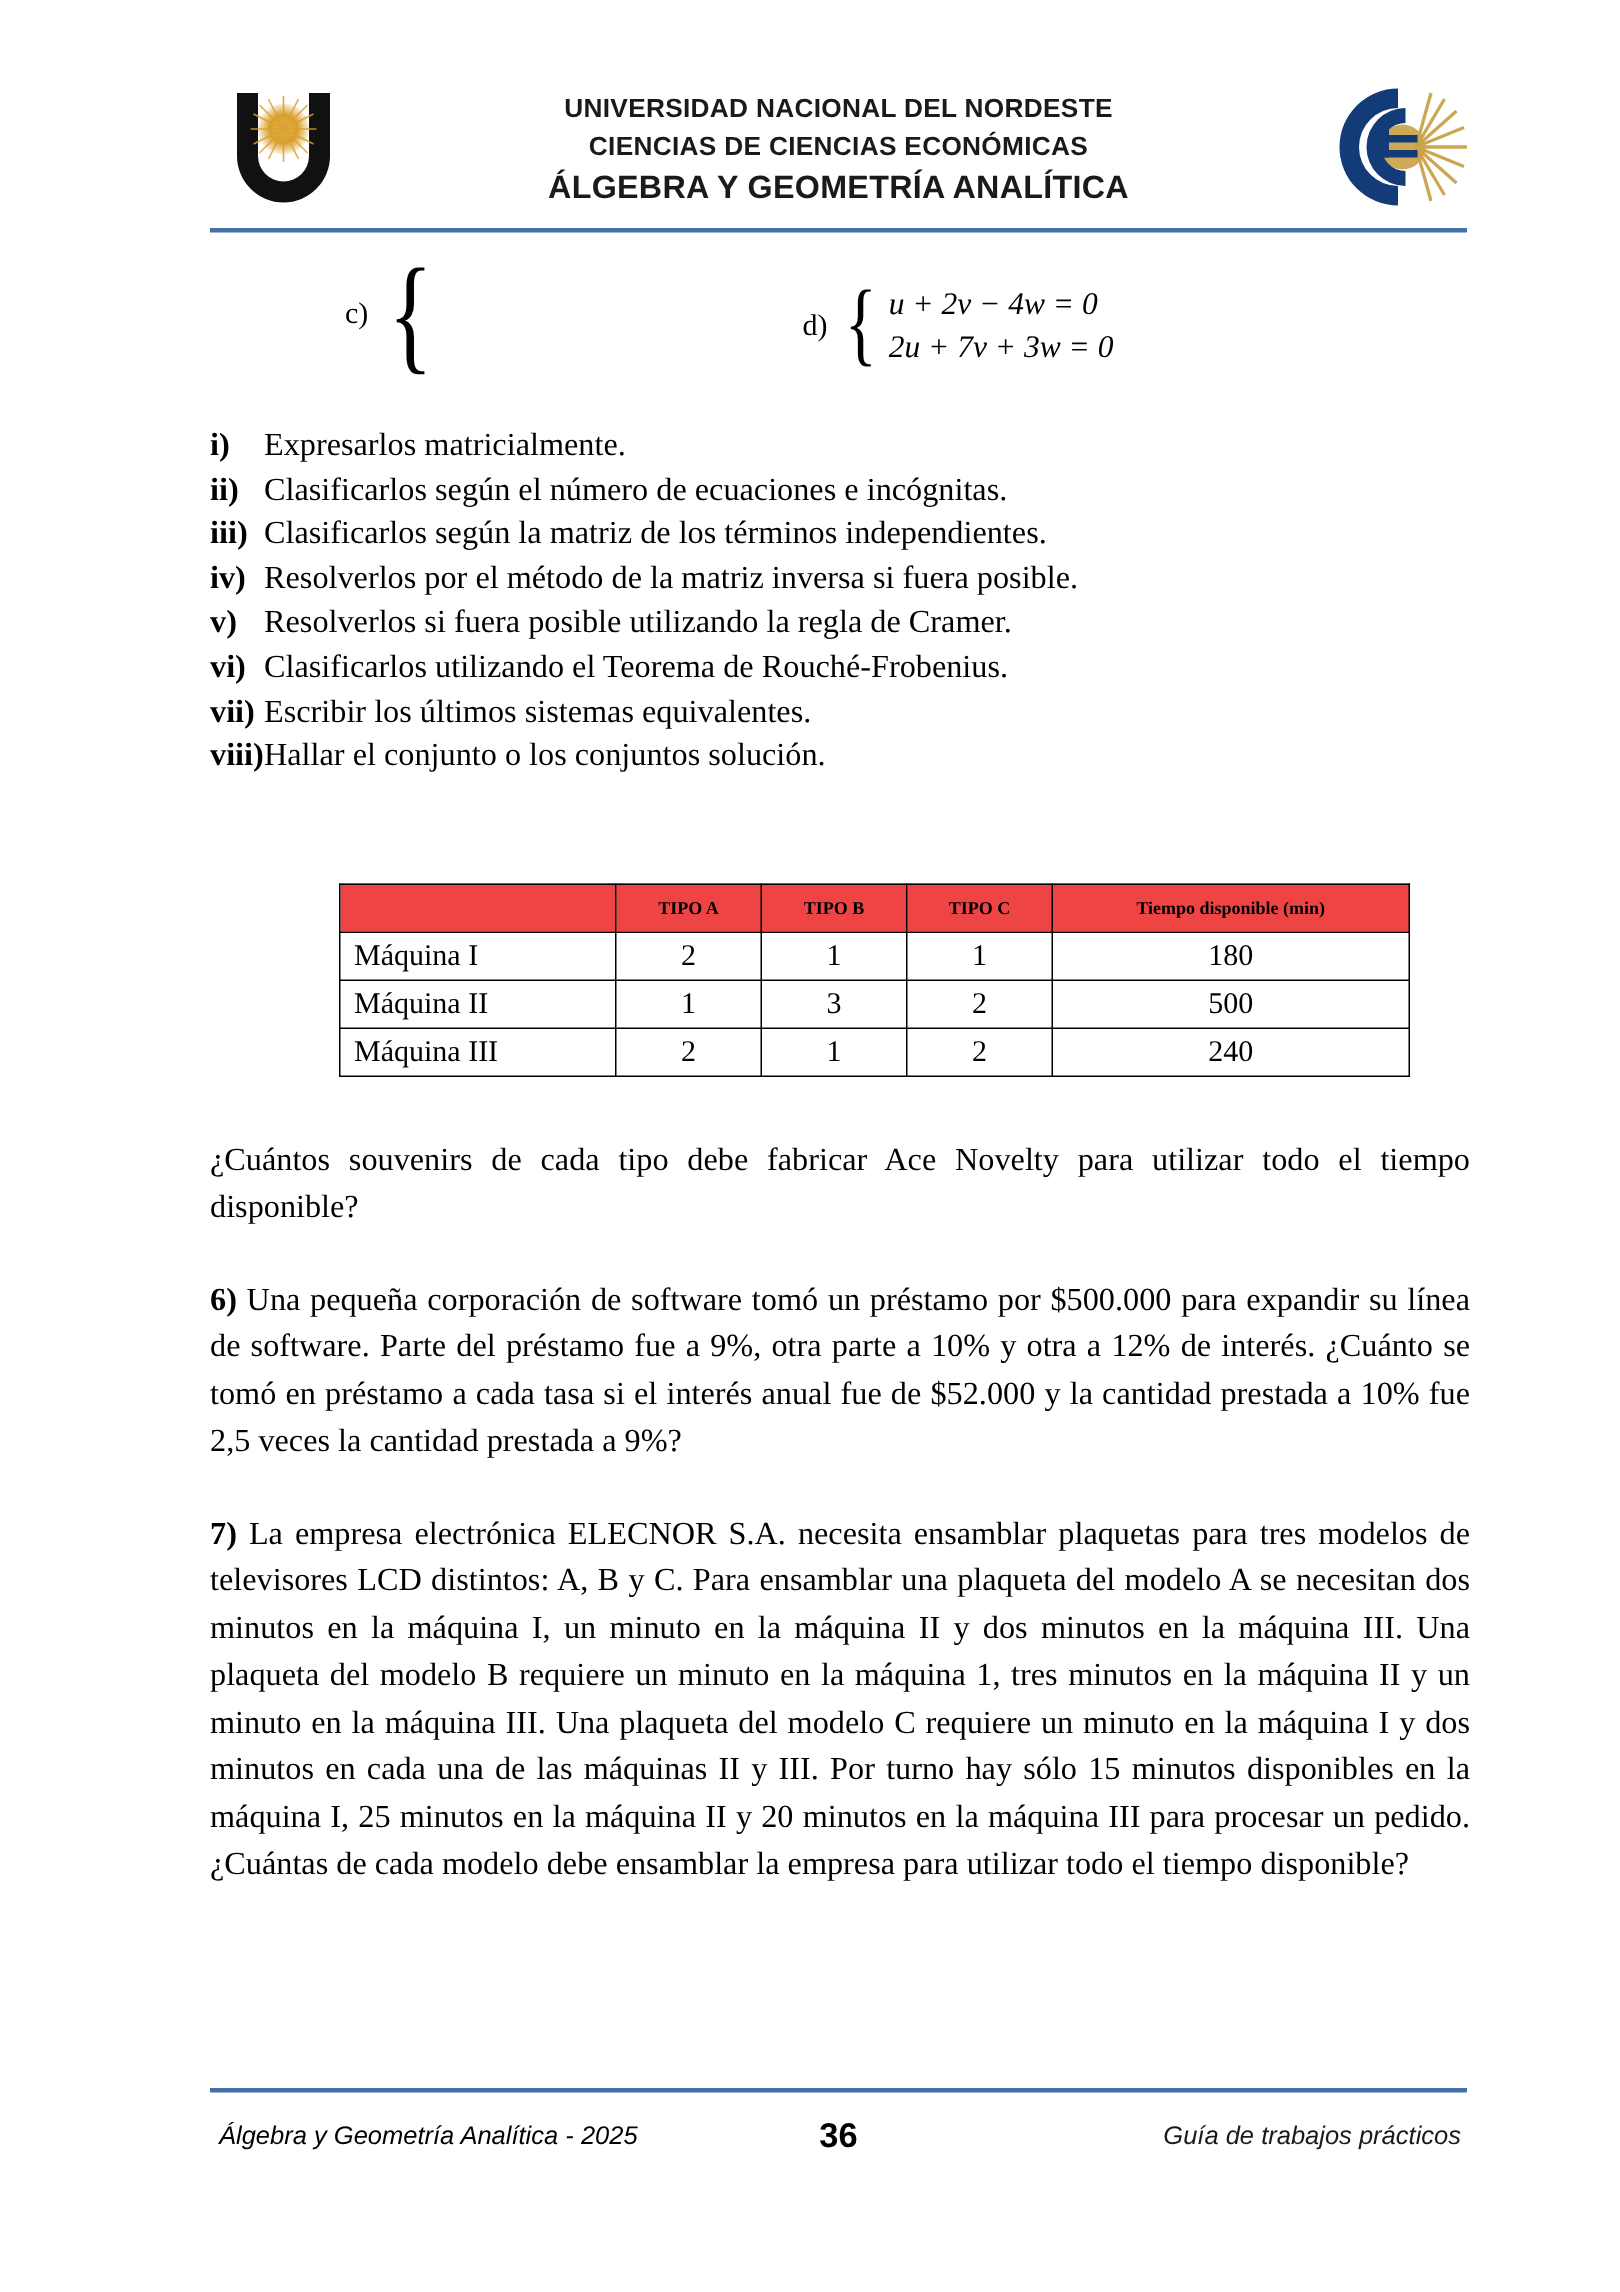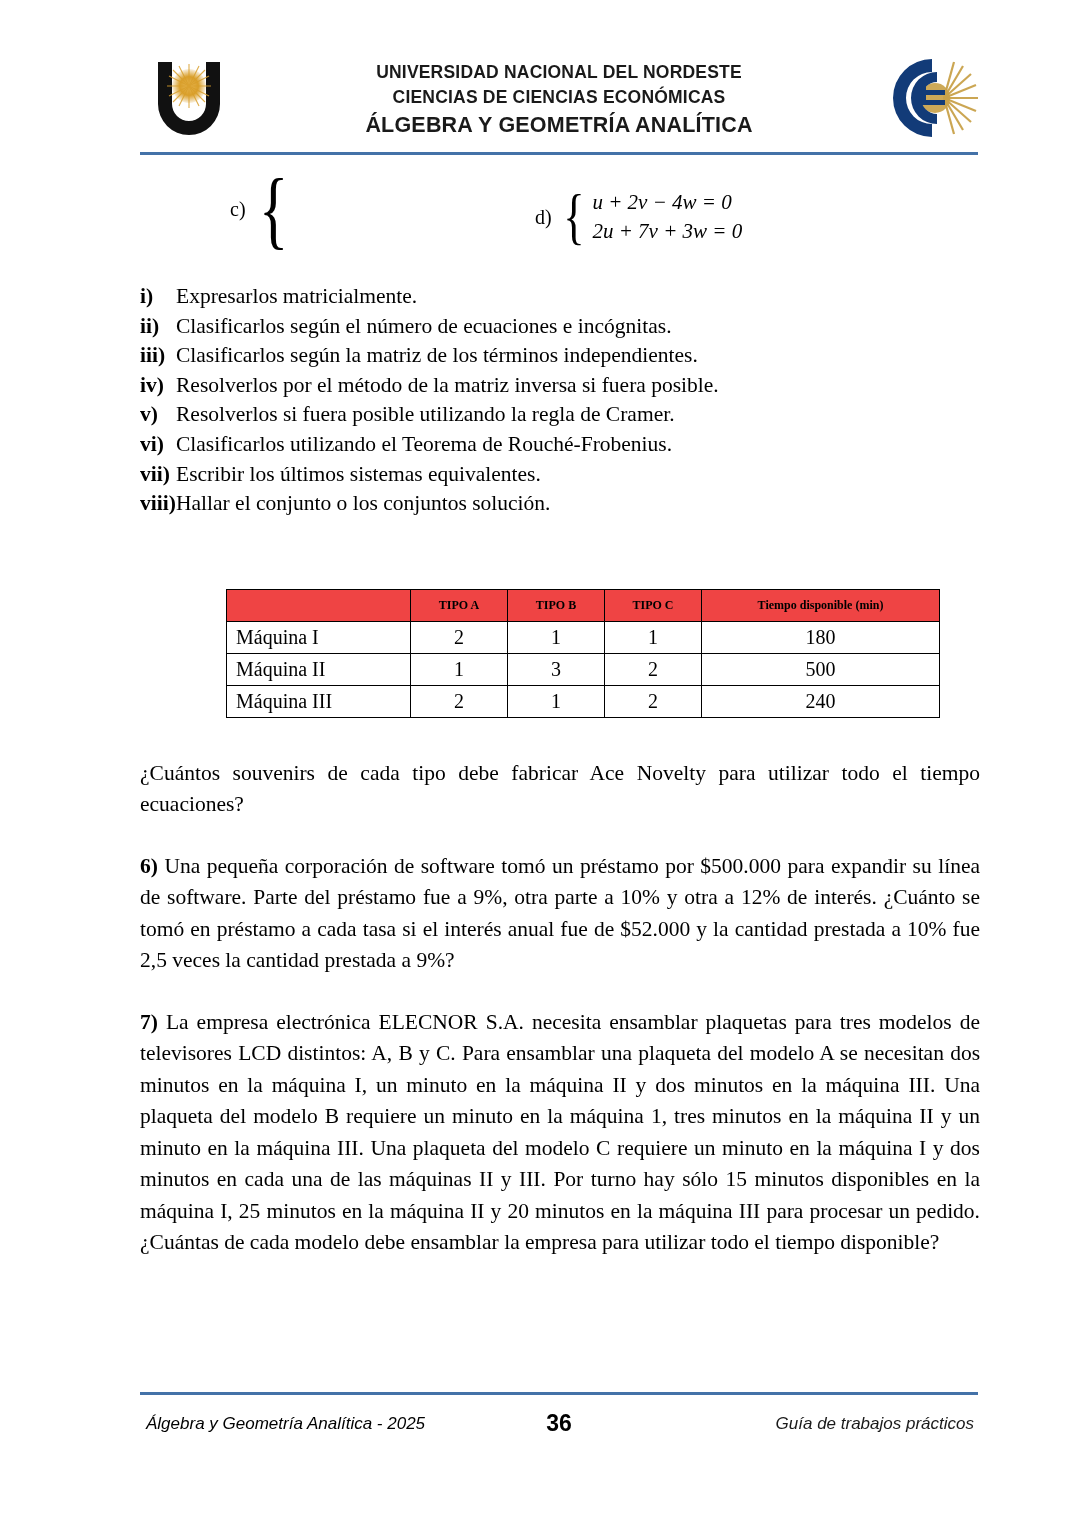--- a/index.html
+++ b/index.html
@@ -383,21 +383,21 @@
             <td>1</td>
             <td>2</td>
             <td>240</td>
           </tr>
         </tbody>
       </table>
     </div>
 
     <div class="gap-lg"></div>
 
-    <p class="para" style="margin:0;">¿Cuántos souvenirs de cada tipo debe fabricar Ace Novelty para utilizar todo el tiempo ecuaciones?</p>
+    <p class="para" style="margin:0;">¿Cuántos souvenirs de cada tipo debe fabricar Ace Novelty para utilizar todo el tiempo disponible?</p>
 
     <div class="gap-md"></div>
 
     <p class="para" style="margin:0;">
       <b>6)</b><span> Una pequeña corporación de software tomó un préstamo por $500.000 para expandir su línea de software. Parte del préstamo fue a 9%, otra parte a 10% y otra a 12% de interés. ¿Cuánto se tomó en préstamo a cada tasa si el interés anual fue de $52.000 y la cantidad prestada a 10% fue 2,5 veces la cantidad prestada a 9%?</span>
     </p>
 
     <div class="gap-md"></div>
 
     <p class="para" style="margin:0;">

